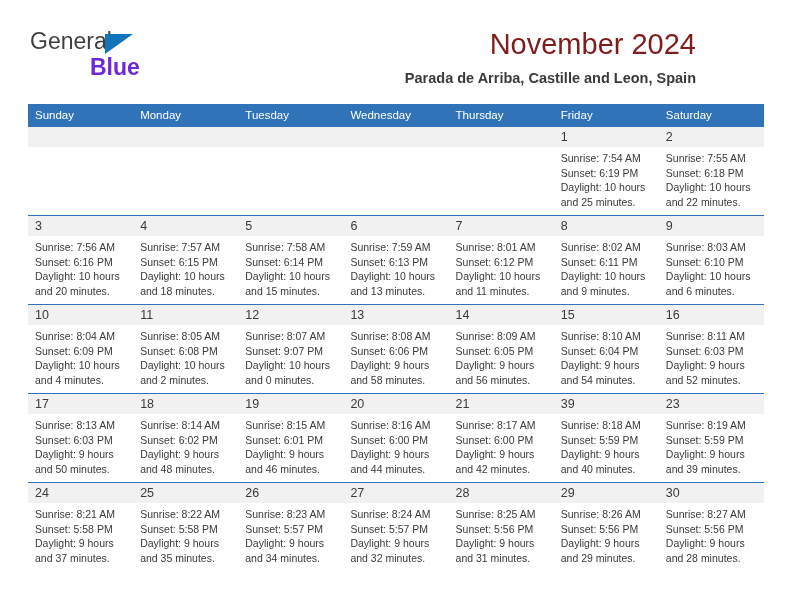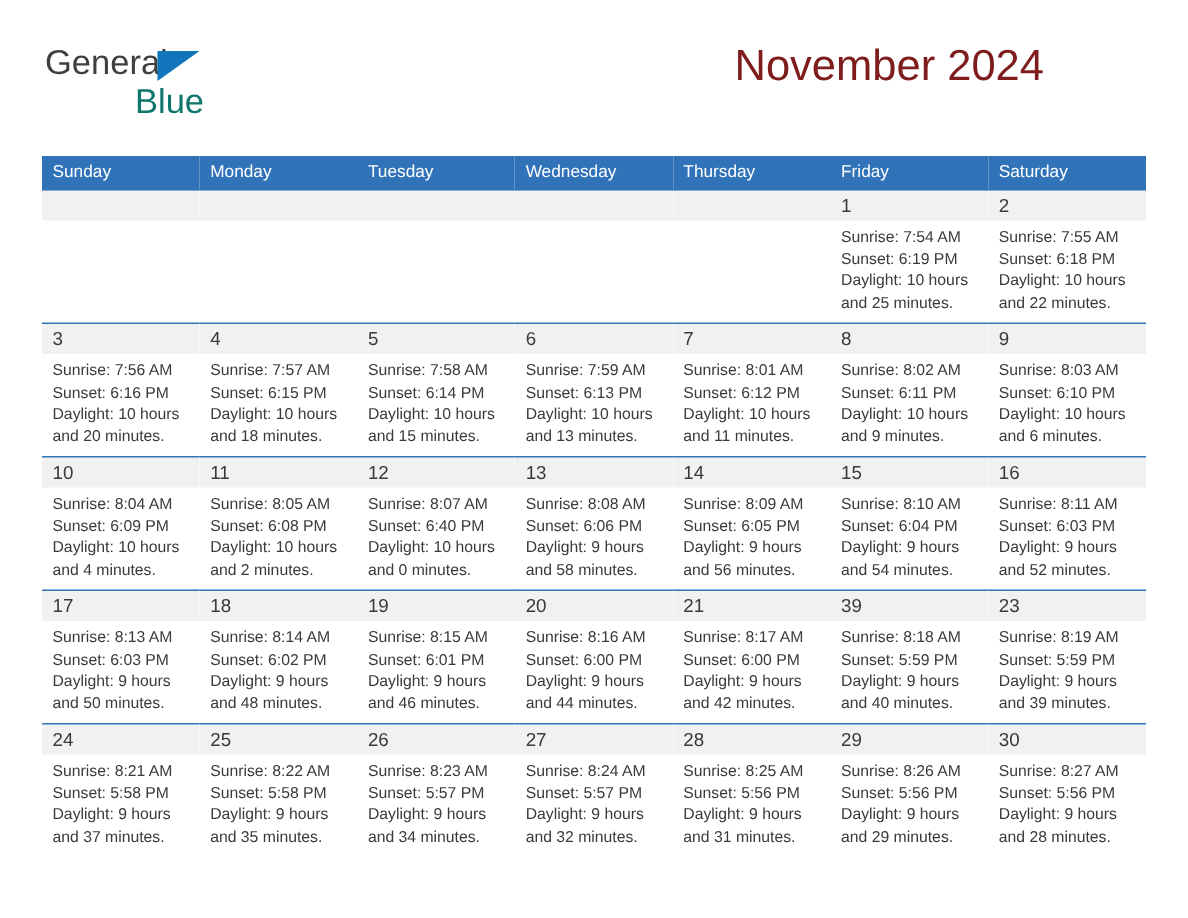--- a/index.html
+++ b/index.html
@@ -53,22 +53,23 @@
     width: 0;
     height: 0;
     border-left: 28px solid #1175bb;
     border-bottom: 20px solid transparent;
   }
   .logo-blue {
     position: absolute;
     left: 60px;
     top: 26px;
     font-size: 23px;
-    color: #0f766e;
+    color: #6d28d9;
     line-height: 27px;
+    font-weight: bold;
   }
 
   .titles {
     position: absolute;
     right: 0;
     top: 0;
     text-align: right;
   }
   .cal-title {
     font-size: 29px;
@@ -148,20 +149,21 @@
   <div class="top">
 
     <div class="logo">
       <span class="logo-general">General</span>
       <span class="logo-tri"></span>
       <span class="logo-blue">Blue</span>
     </div>
 
     <div class="titles">
       <div class="cal-title">November 2024</div>
+      <div class="cal-sub">Parada de Arriba, Castille and Leon, Spain</div>
     </div>
 
   </div>
 
   <table class="cal">
     <thead>
       <tr>
         <th>Sunday</th>
         <th>Monday</th>
         <th>Tuesday</th>
@@ -318,21 +320,21 @@
               <div>Sunrise: 8:05 AM</div>
               <div>Sunset: 6:08 PM</div>
               <div>Daylight: 10 hours</div>
               <div>and 2 minutes.</div>
             </div>
           </td>
           <td>
             <span class="daynum">12</span>
             <div class="lines">
               <div>Sunrise: 8:07 AM</div>
-              <div>Sunset: 6:40 PM</div>
+              <div>Sunset: 9:07 PM</div>
               <div>Daylight: 10 hours</div>
               <div>and 0 minutes.</div>
             </div>
           </td>
           <td>
             <span class="daynum">13</span>
             <div class="lines">
               <div>Sunrise: 8:08 AM</div>
               <div>Sunset: 6:06 PM</div>
               <div>Daylight: 9 hours</div>

